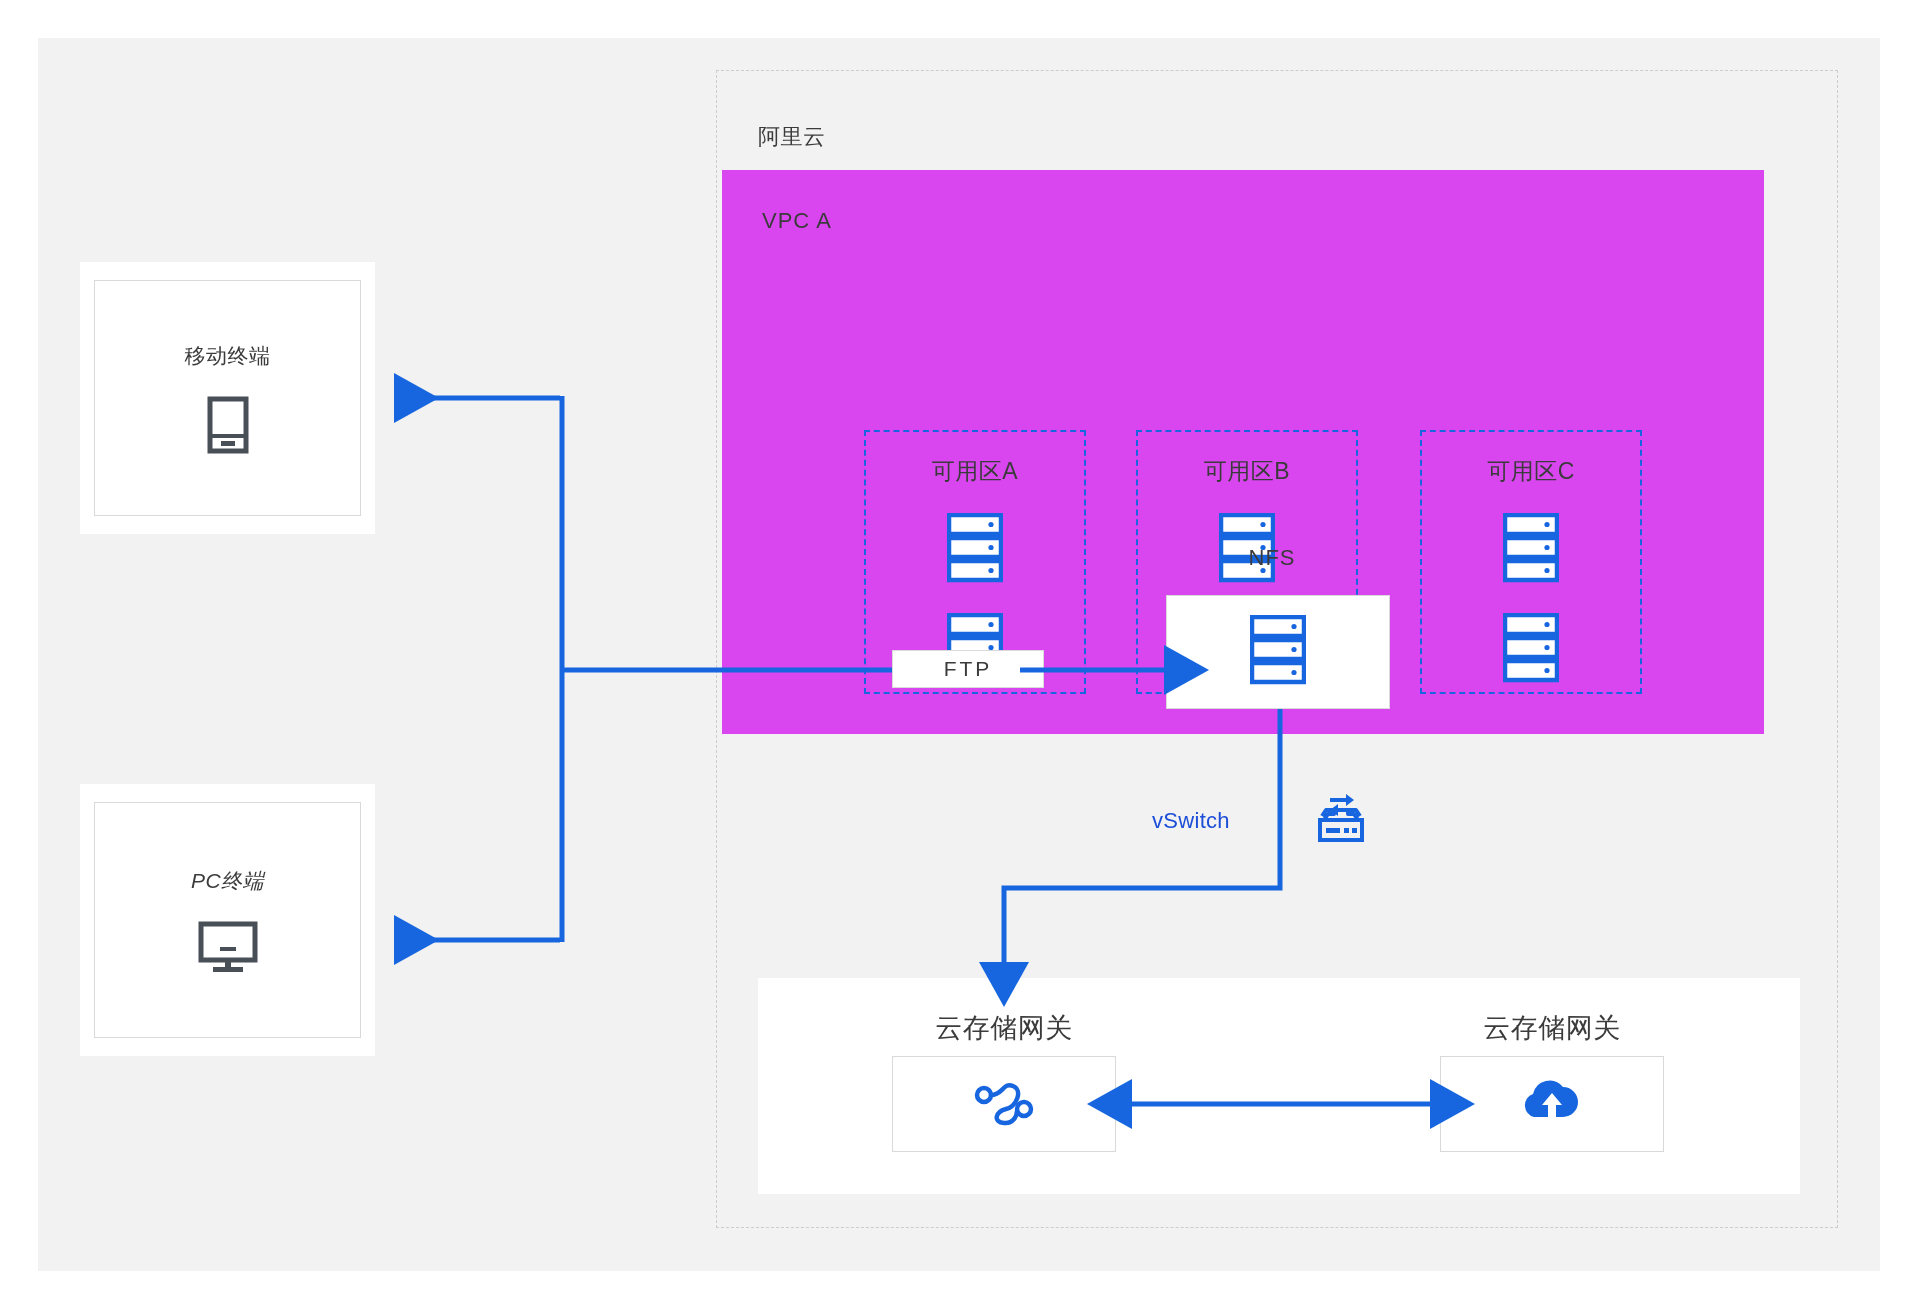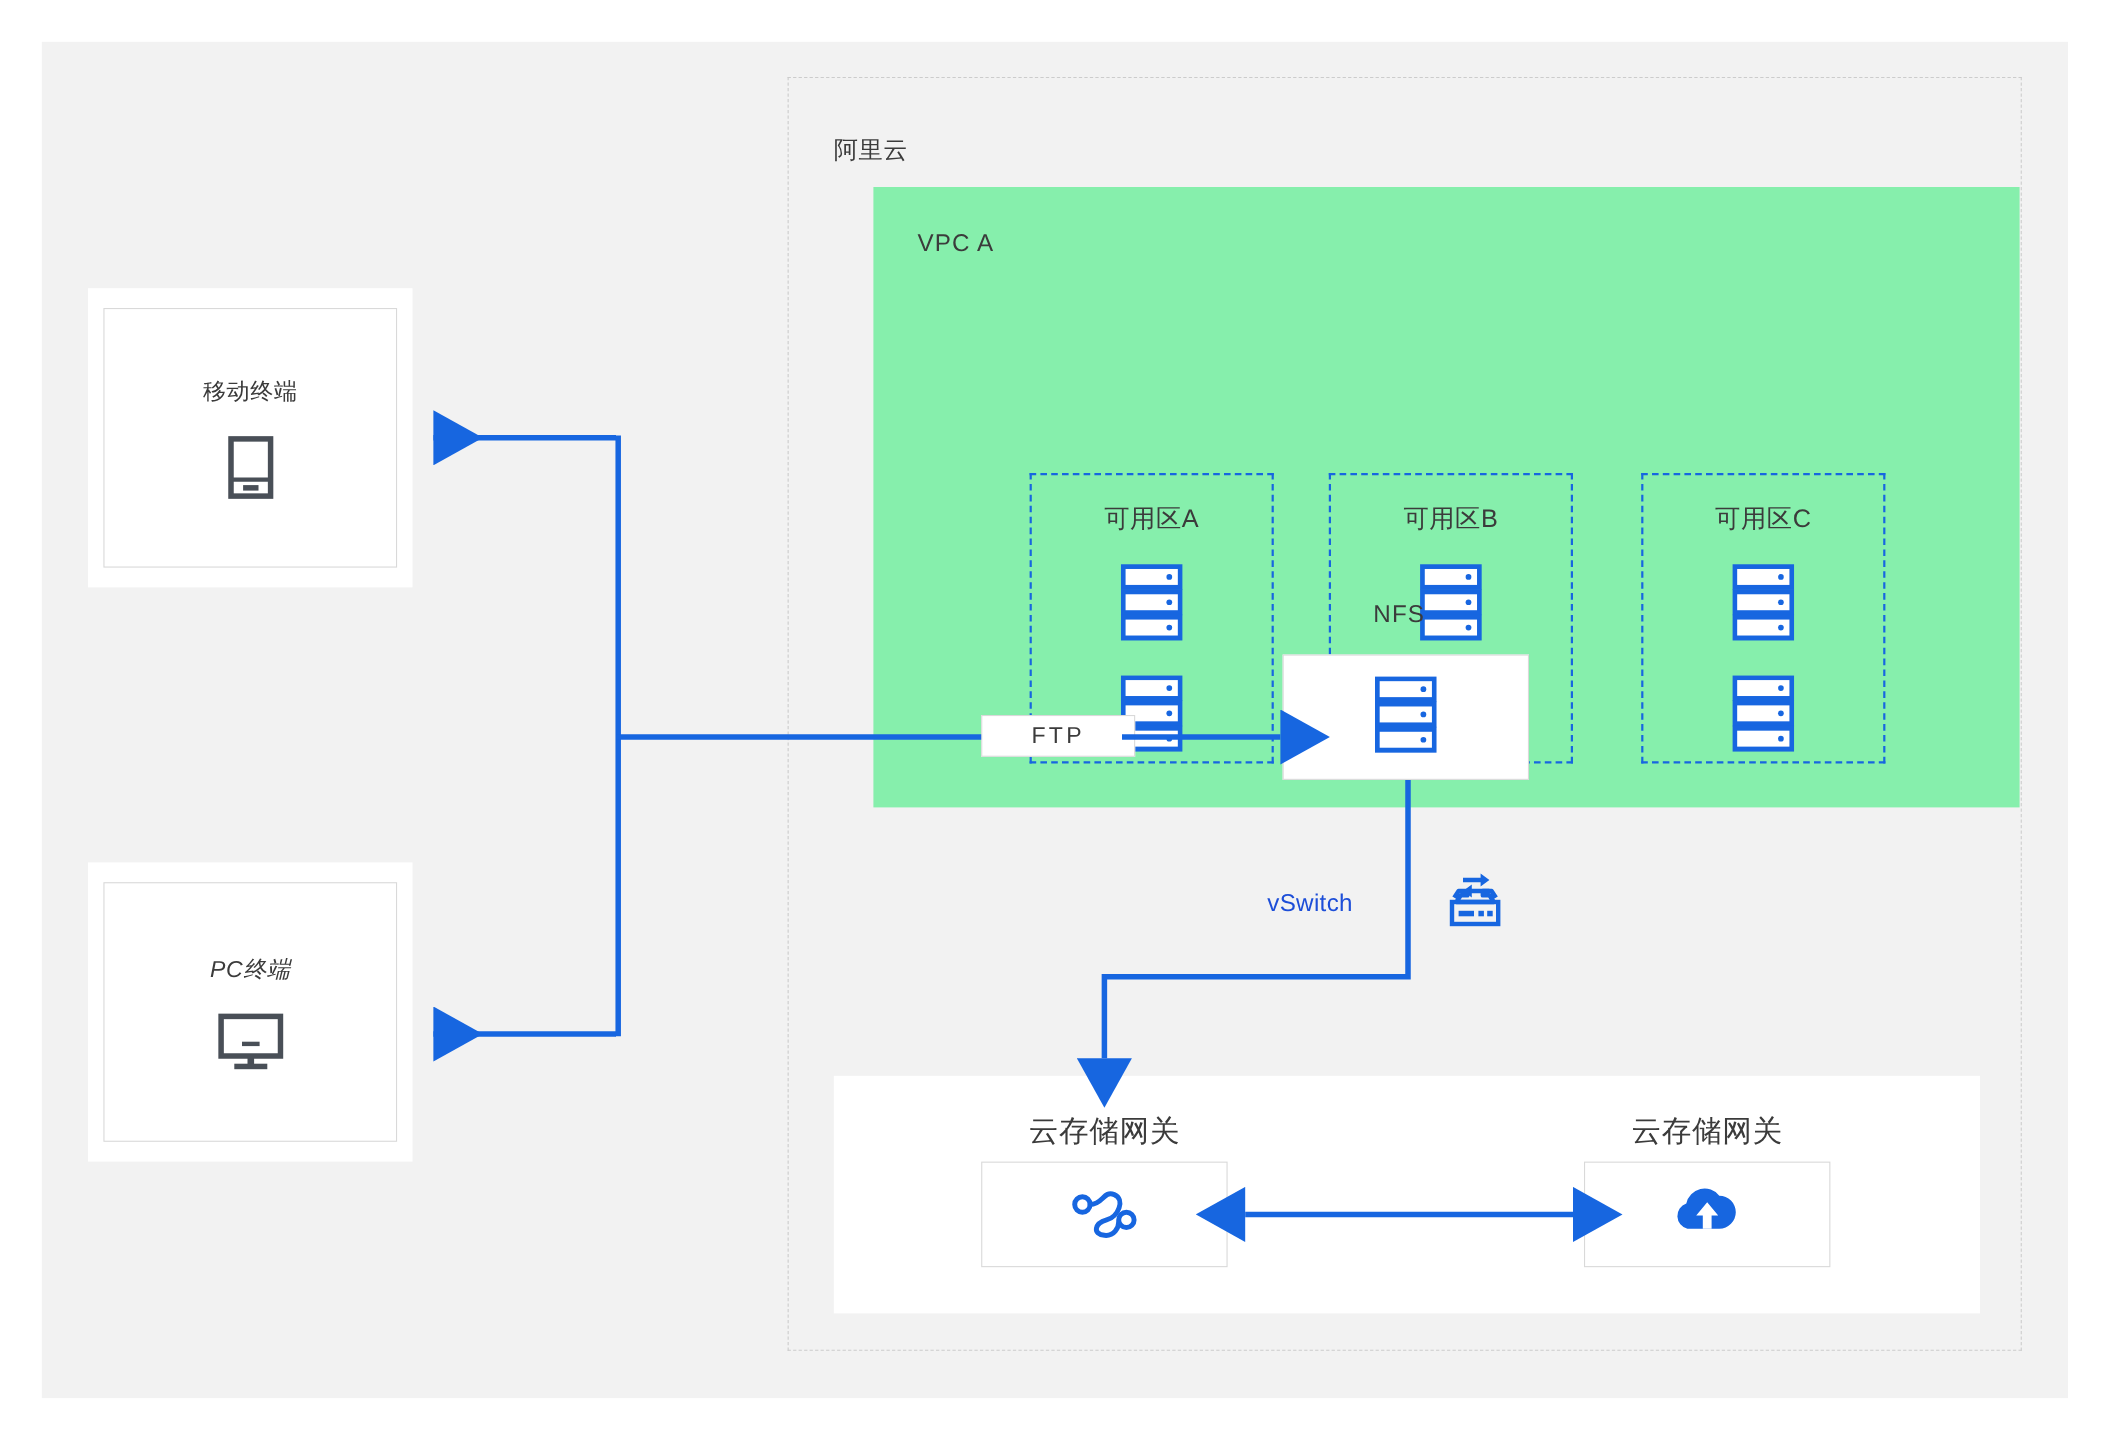--- a/index.html
+++ b/index.html
@@ -67,25 +67,25 @@
     left: 758px;
     top: 122px;
     font-size: 22px;
     color: #3b3b3b;
     letter-spacing: 0.5px;
   }
 
   
   .vpc-panel {
     position: absolute;
-    left: 794px;
+    left: 722px;
     top: 170px;
     width: 1042px;
     height: 564px;
-    background: #86efac;
+    background: #d946ef;
   }
   .vpc-title {
     position: absolute;
     left: 40px;
     top: 38px;
     font-size: 22px;
     color: #3b3b3b;
     letter-spacing: 1px;
   }
 
@@ -138,21 +138,21 @@
     display: flex;
     align-items: center;
     justify-content: center;
   }
 
   
   .ftp-chip {
     position: absolute;
     left: 892px;
     top: 650px;
-    width: 140px;
+    width: 152px;
     height: 38px;
     background: #ffffff;
     border: 1px solid #d9d9d9;
     box-sizing: border-box;
     display: flex;
     align-items: center;
     justify-content: center;
     font-size: 21px;
     color: #3b3b3b;
     letter-spacing: 3px;

